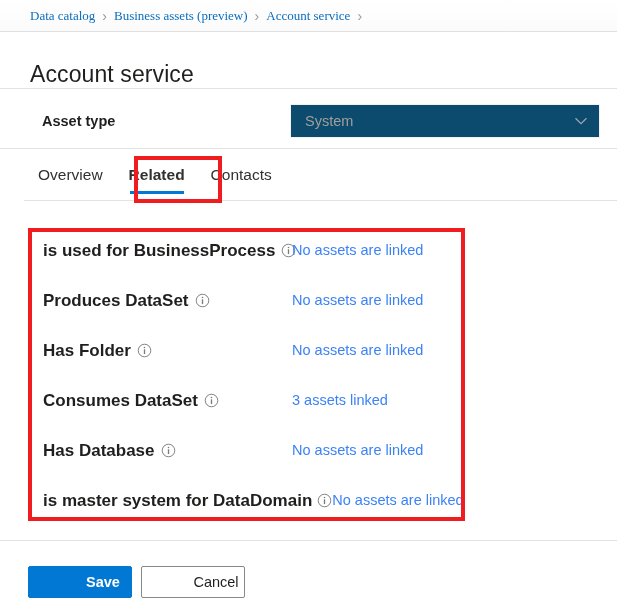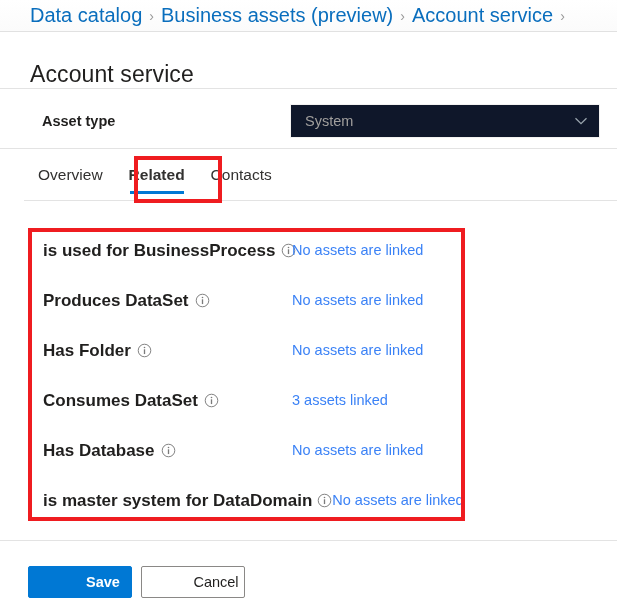--- a/index.html
+++ b/index.html
@@ -22,24 +22,25 @@
     position: absolute;
     left: 0; top: 0;
     width: 617px; height: 32px;
     display: flex;
     align-items: center;
     padding-left: 30px;
     background: linear-gradient(#ffffff, #fbfbfb);
     border-bottom: 1px solid #e1e1e1;
   }
   .crumb {
-    font-size: 20px;
+    font-size: 13px;
     color: #0a6ebd;
     white-space: nowrap;
     cursor: pointer;
+    font-family: Liberation Serif, serif;
   }
   .crumb-sep {
     font-size: 14px;
     color: #9a9a9a;
     margin: 0 7px;
     line-height: 1;
   }
 
   
   .page-title {
@@ -67,21 +68,21 @@
     position: absolute;
     left: 42px; top: 9px;
     font-size: 14.5px;
     font-weight: 700;
     color: #201f1e;
   }
   .dropdown {
     position: absolute;
     left: 290px; top: 0;
     width: 310px; height: 34px;
-    background: #0f172a;
+    background: #0c4a6e;
     border: 1px solid #f3f2f1;
     display: flex;
     align-items: center;
     padding: 0 10px 0 14px;
     cursor: default;
   }
   .dropdown-value {
     flex: 1;
     font-size: 14.5px;
     color: #a19f9d;

